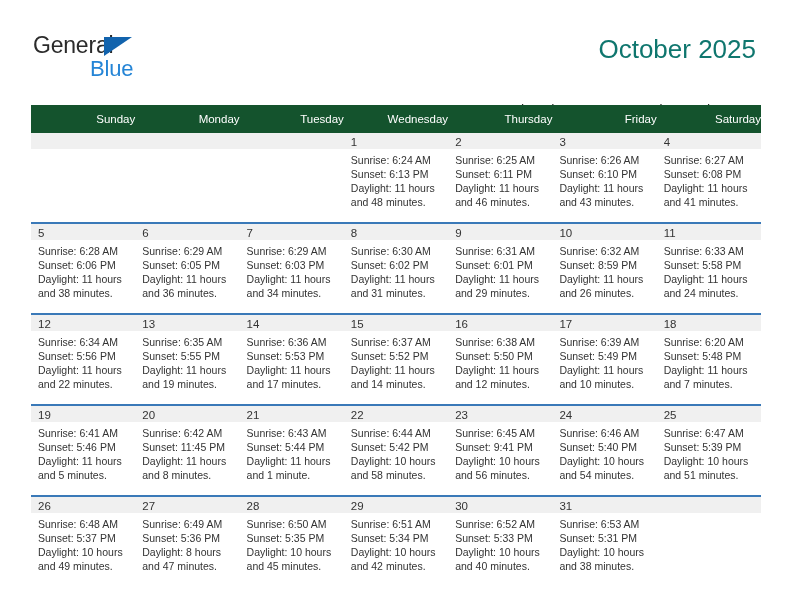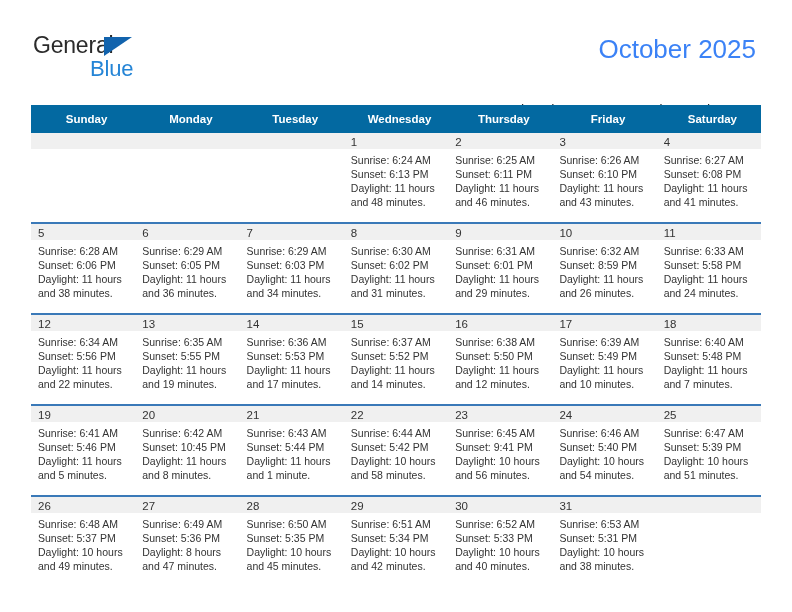--- a/index.html
+++ b/index.html
@@ -63,21 +63,21 @@
     color: #2585d6;
     line-height: 24px;
     letter-spacing: -0.2px;
   }
 
   .title {
     position: absolute;
     right: 36px;
     top: 34px;
     font-size: 26px;
-    color: #3b82f6;
+    color: #0f766e;
     text-align: right;
     white-space: nowrap;
   }
   .subtitle {
     position: absolute;
     right: 36px;
     top: 78px;
     font-size: 14px;
     color: #2b2b2b;
     text-align: right;
@@ -88,25 +88,25 @@
   
   .cal {
     position: absolute;
     left: 31px;
     top: 105px;
     width: 730px;
     border-collapse: collapse;
     table-layout: fixed;
   }
   .cal th {
-    background: #0369a1;
+    background: #14532d;
     color: #ffffff;
-    font-weight: bold;
+    font-weight: normal;
     font-size: 11.5px;
-    text-align: center;
+    text-align: right;
     padding: 5px 0 5px 7px;
     height: 18px;
     vertical-align: middle;
   }
   .cal td {
     width: 104.28px;
     vertical-align: top;
     padding: 0;
     border: none;
     background: #ffffff;
@@ -320,40 +320,40 @@
             <div class="daynum">17</div>
             <div class="info">
               <div>Sunrise: 6:39 AM</div>
               <div>Sunset: 5:49 PM</div>
               <div class="dl">Daylight: 11 hours and 10 minutes.</div>
             </div>
           </td>
           <td>
             <div class="daynum">18</div>
             <div class="info">
-              <div>Sunrise: 6:40 AM</div>
+              <div>Sunrise: 6:20 AM</div>
               <div>Sunset: 5:48 PM</div>
               <div class="dl">Daylight: 11 hours and 7 minutes.</div>
             </div>
           </td>
         </tr>
         <tr>
           <td>
             <div class="daynum">19</div>
             <div class="info">
               <div>Sunrise: 6:41 AM</div>
               <div>Sunset: 5:46 PM</div>
               <div class="dl">Daylight: 11 hours and 5 minutes.</div>
             </div>
           </td>
           <td>
             <div class="daynum">20</div>
             <div class="info">
               <div>Sunrise: 6:42 AM</div>
-              <div>Sunset: 10:45 PM</div>
+              <div>Sunset: 11:45 PM</div>
               <div class="dl">Daylight: 11 hours and 8 minutes.</div>
             </div>
           </td>
           <td>
             <div class="daynum">21</div>
             <div class="info">
               <div>Sunrise: 6:43 AM</div>
               <div>Sunset: 5:44 PM</div>
               <div class="dl">Daylight: 11 hours and 1 minute.</div>
             </div>

